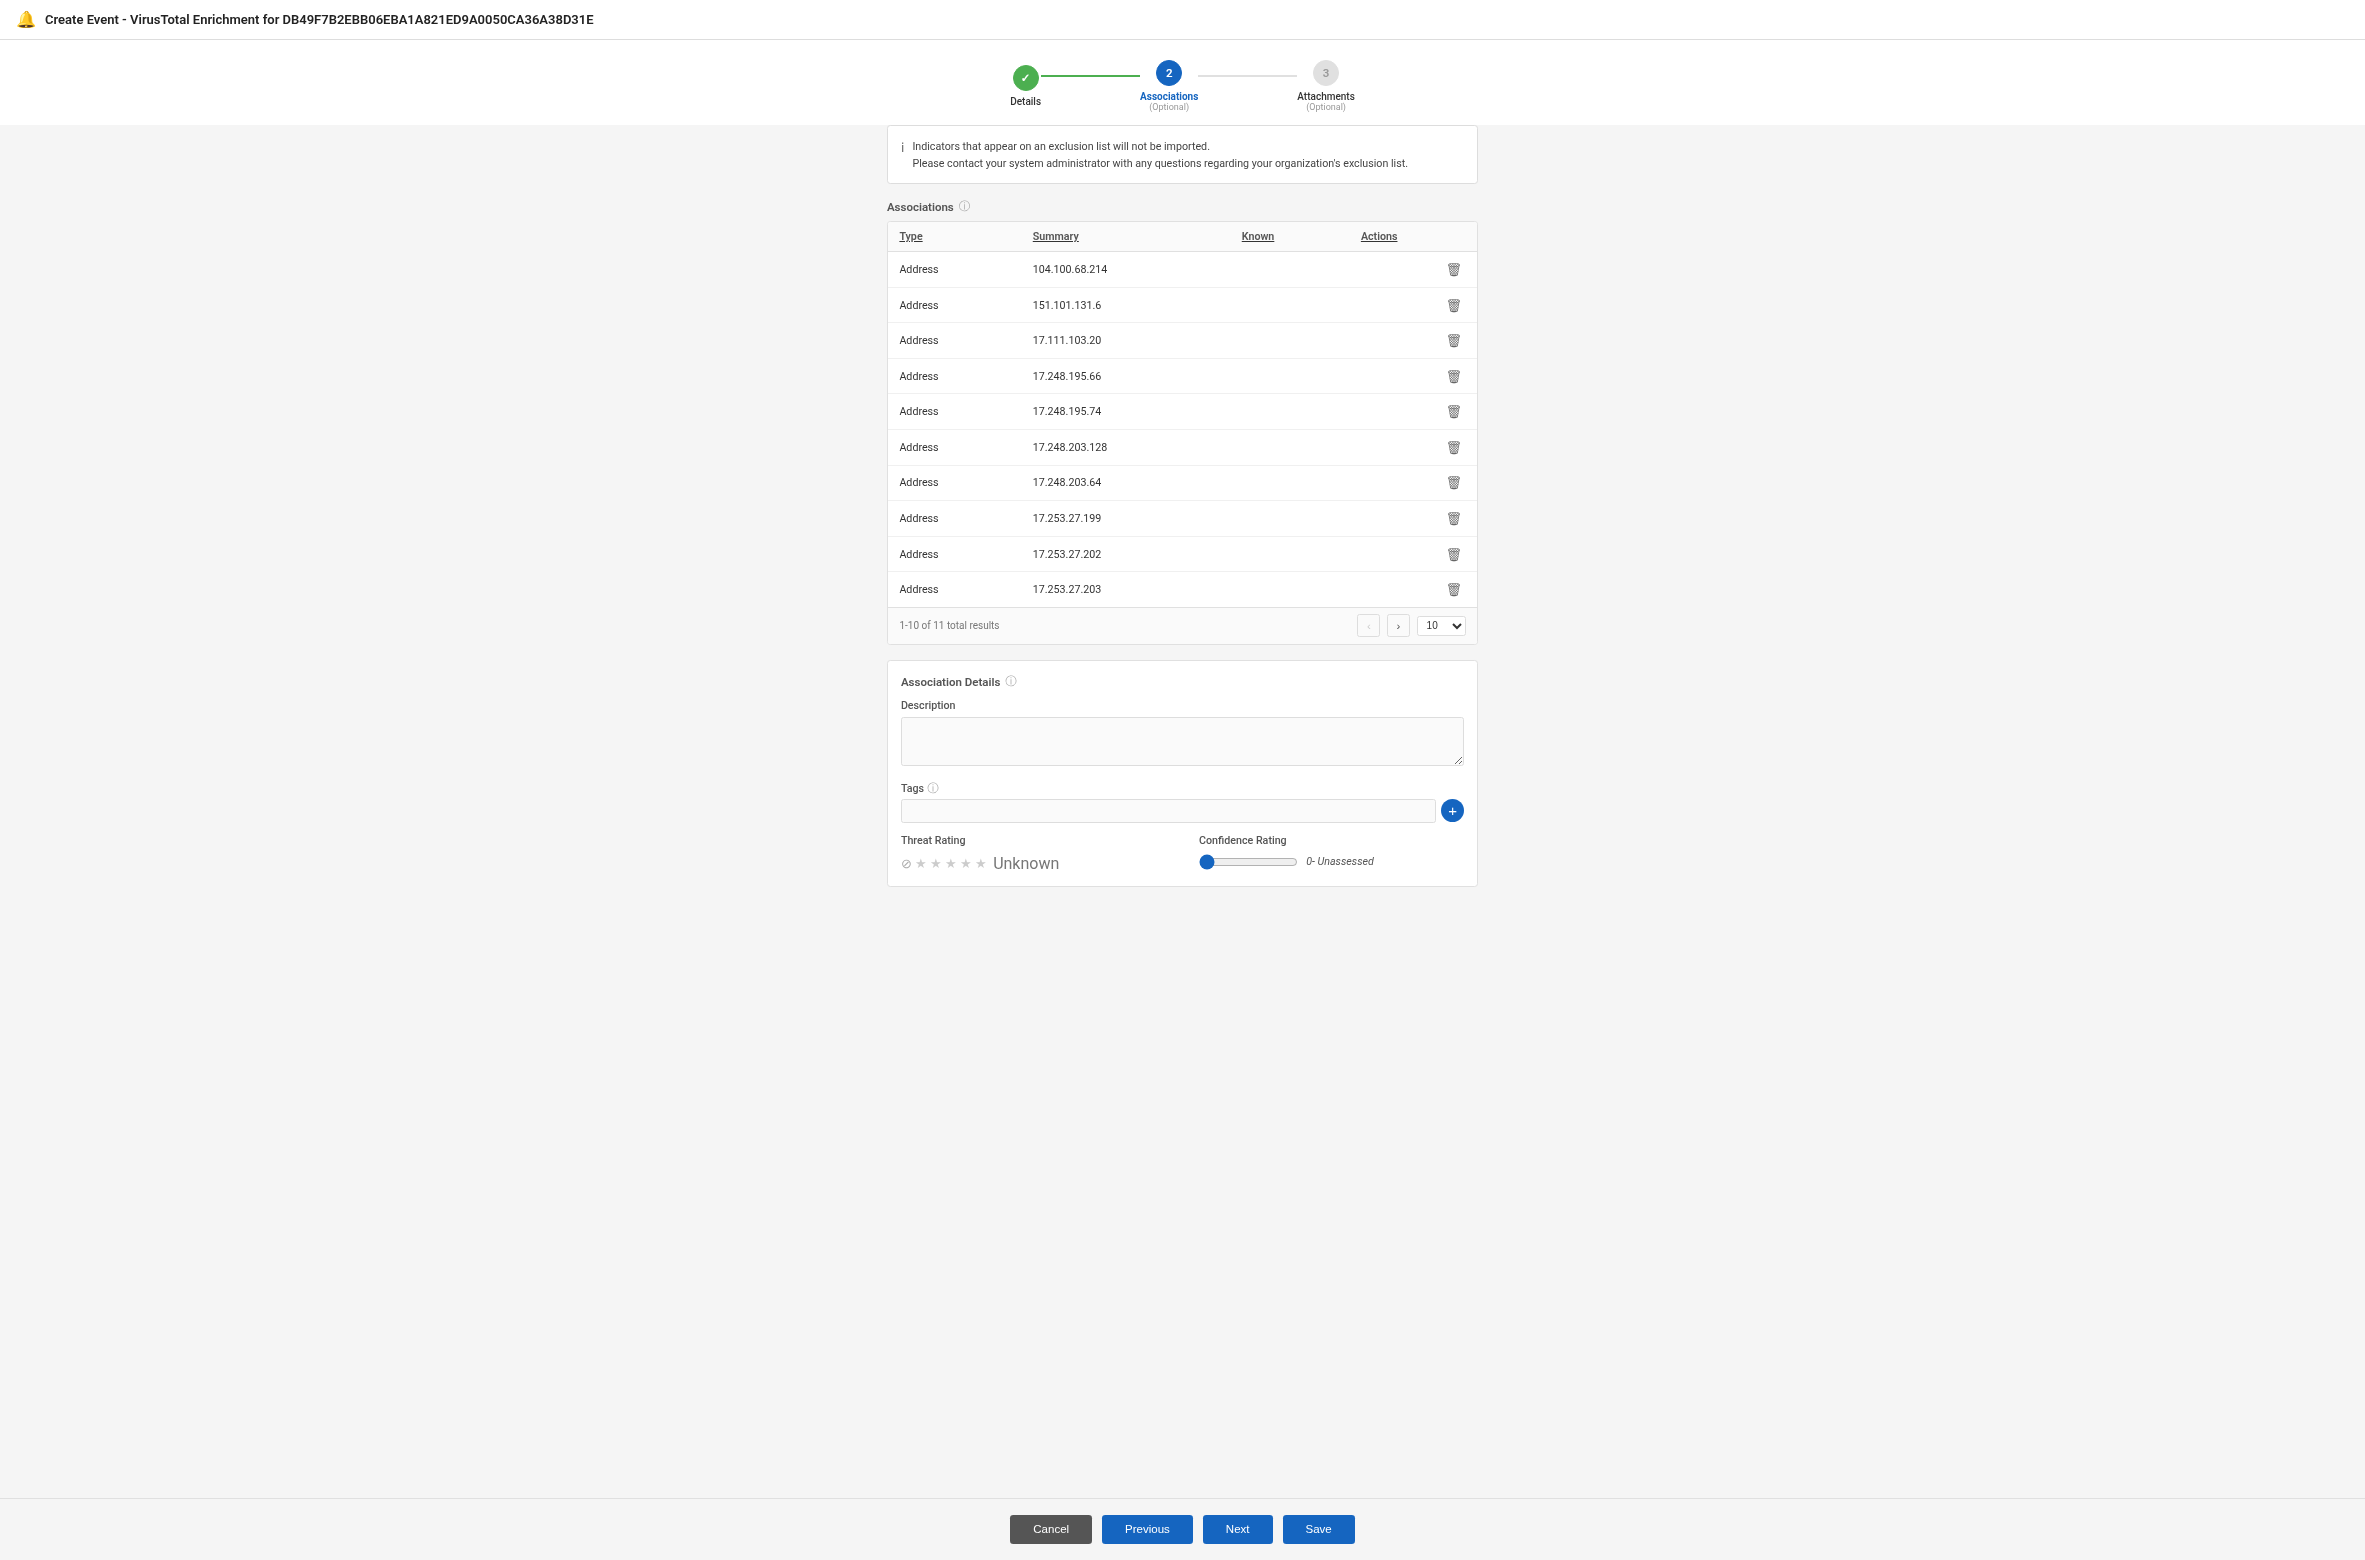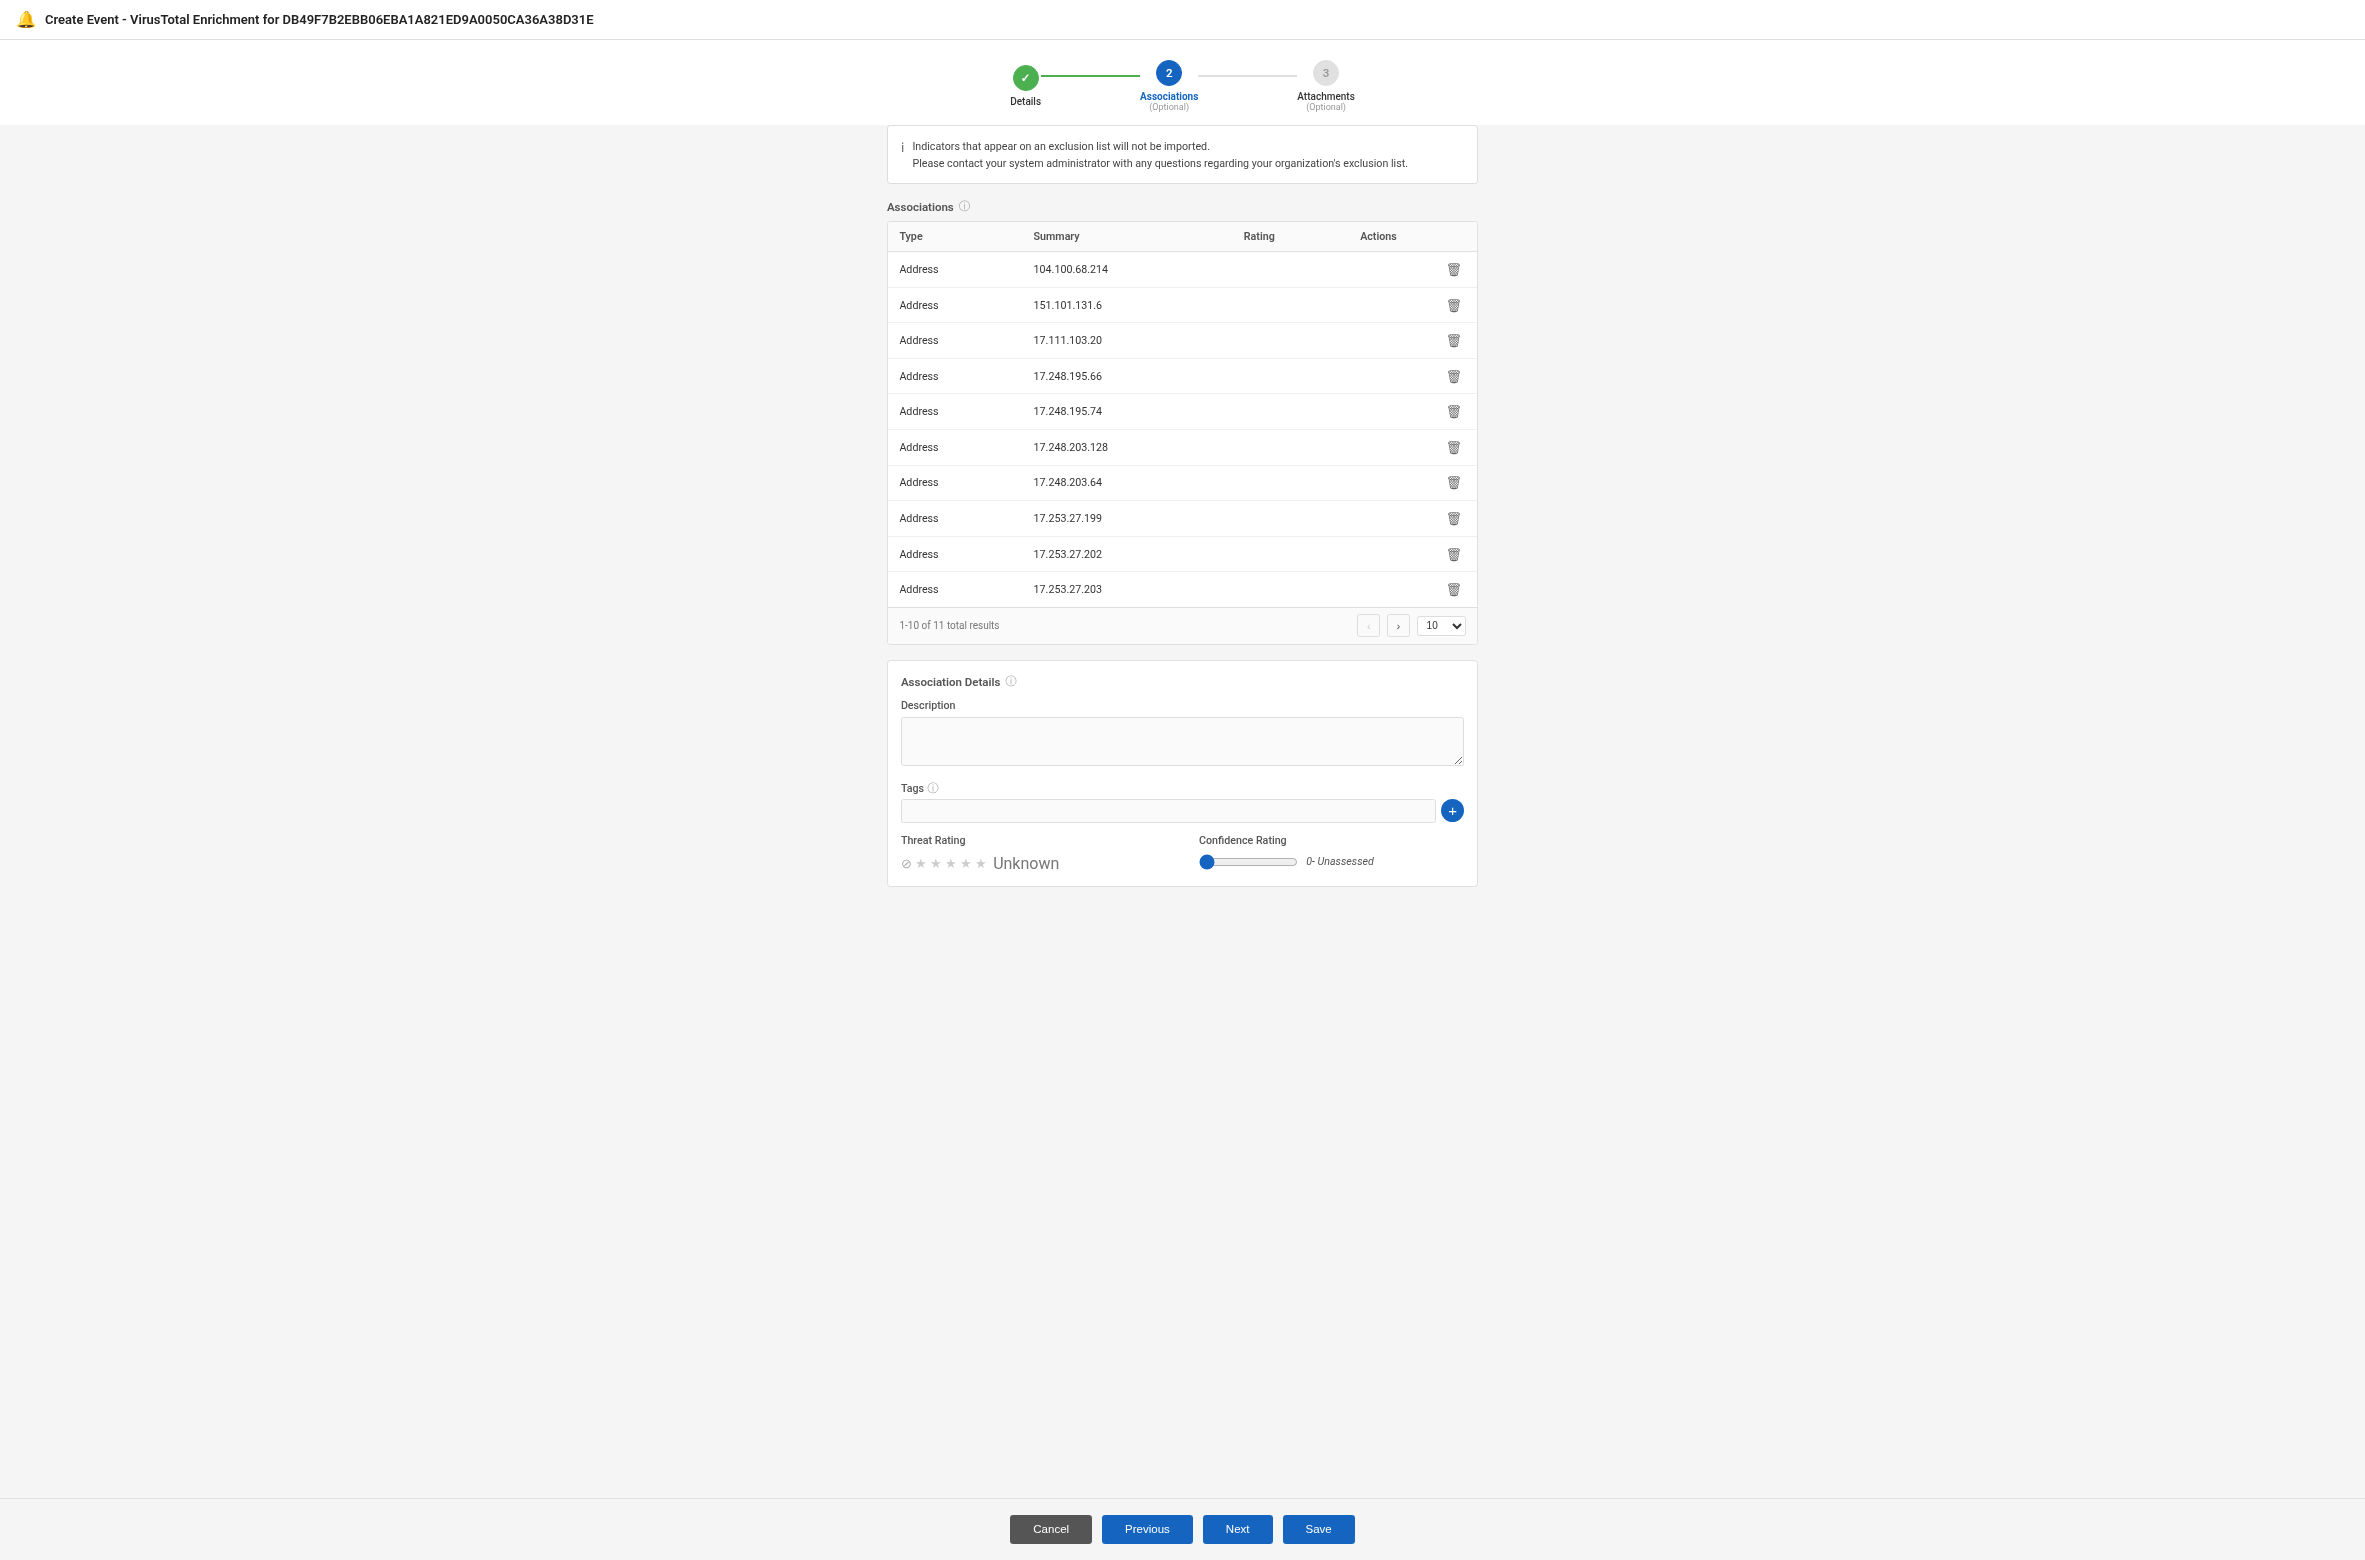--- a/index.html
+++ b/index.html
@@ -137,20 +137,21 @@
       overflow: hidden;
       margin-bottom: 15px;
     }
     table {
       width: 100%;
       border-collapse: collapse;
     }
     thead tr {
       background: #fafafa;
       border-bottom: 0.8px solid #e0e0e0;
+      text-decoration: underline;
     }
     th {
       padding: 8.2px 11.5px;
       text-align: left;
       font-size: 10.7px;
       font-weight: 600;
       color: #555;
     }
     th.actions-col {
       text-align: left;
@@ -408,21 +409,21 @@
       <div class="section-header">
         <span class="section-title">Associations</span>
         <span class="info-icon">ⓘ</span>
       </div>
       <div class="table-container">
         <table>
           <thead>
             <tr>
               <th>Type</th>
               <th>Summary</th>
-              <th>Rating</th>
+              <th>Known</th>
               <th class="actions-col">Actions</th>
             </tr>
           </thead>
           <tbody id="associations-tbody">
           <tr>
       <td>Address</td>
       <td>104.100.68.214</td>
       <td></td>
       <td class="actions-cell">
         <button class="delete-btn">🗑</button>

